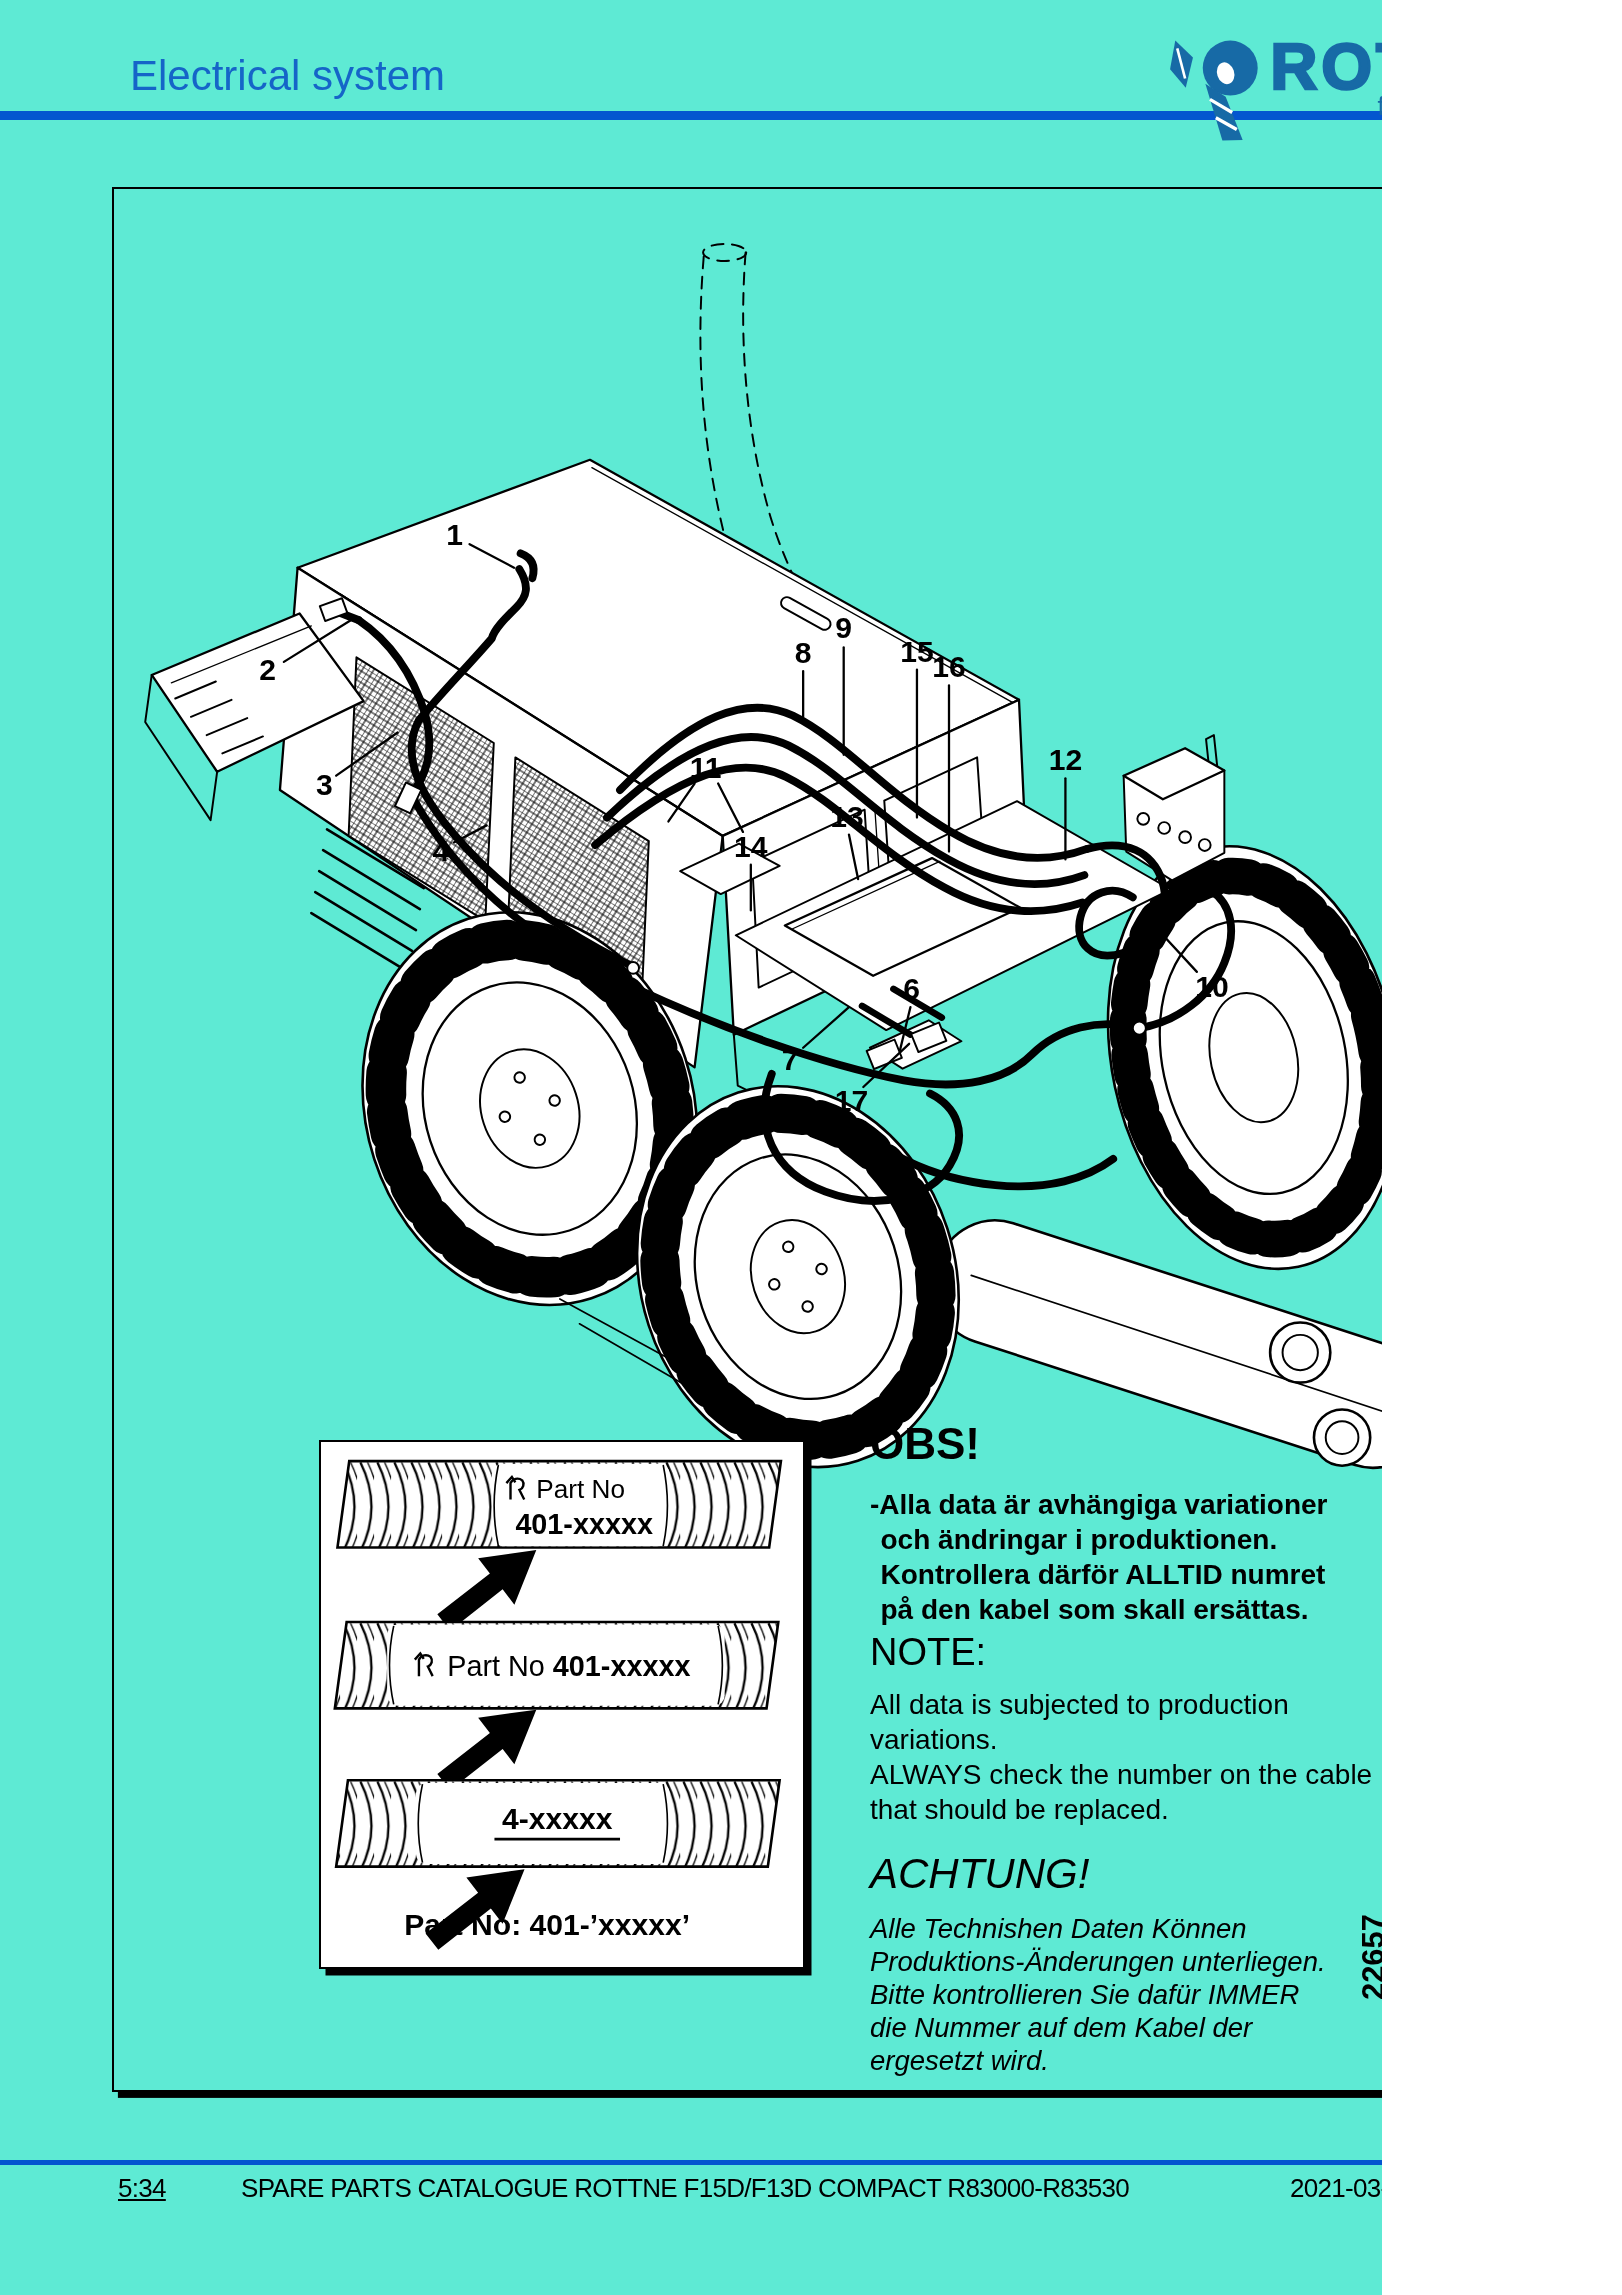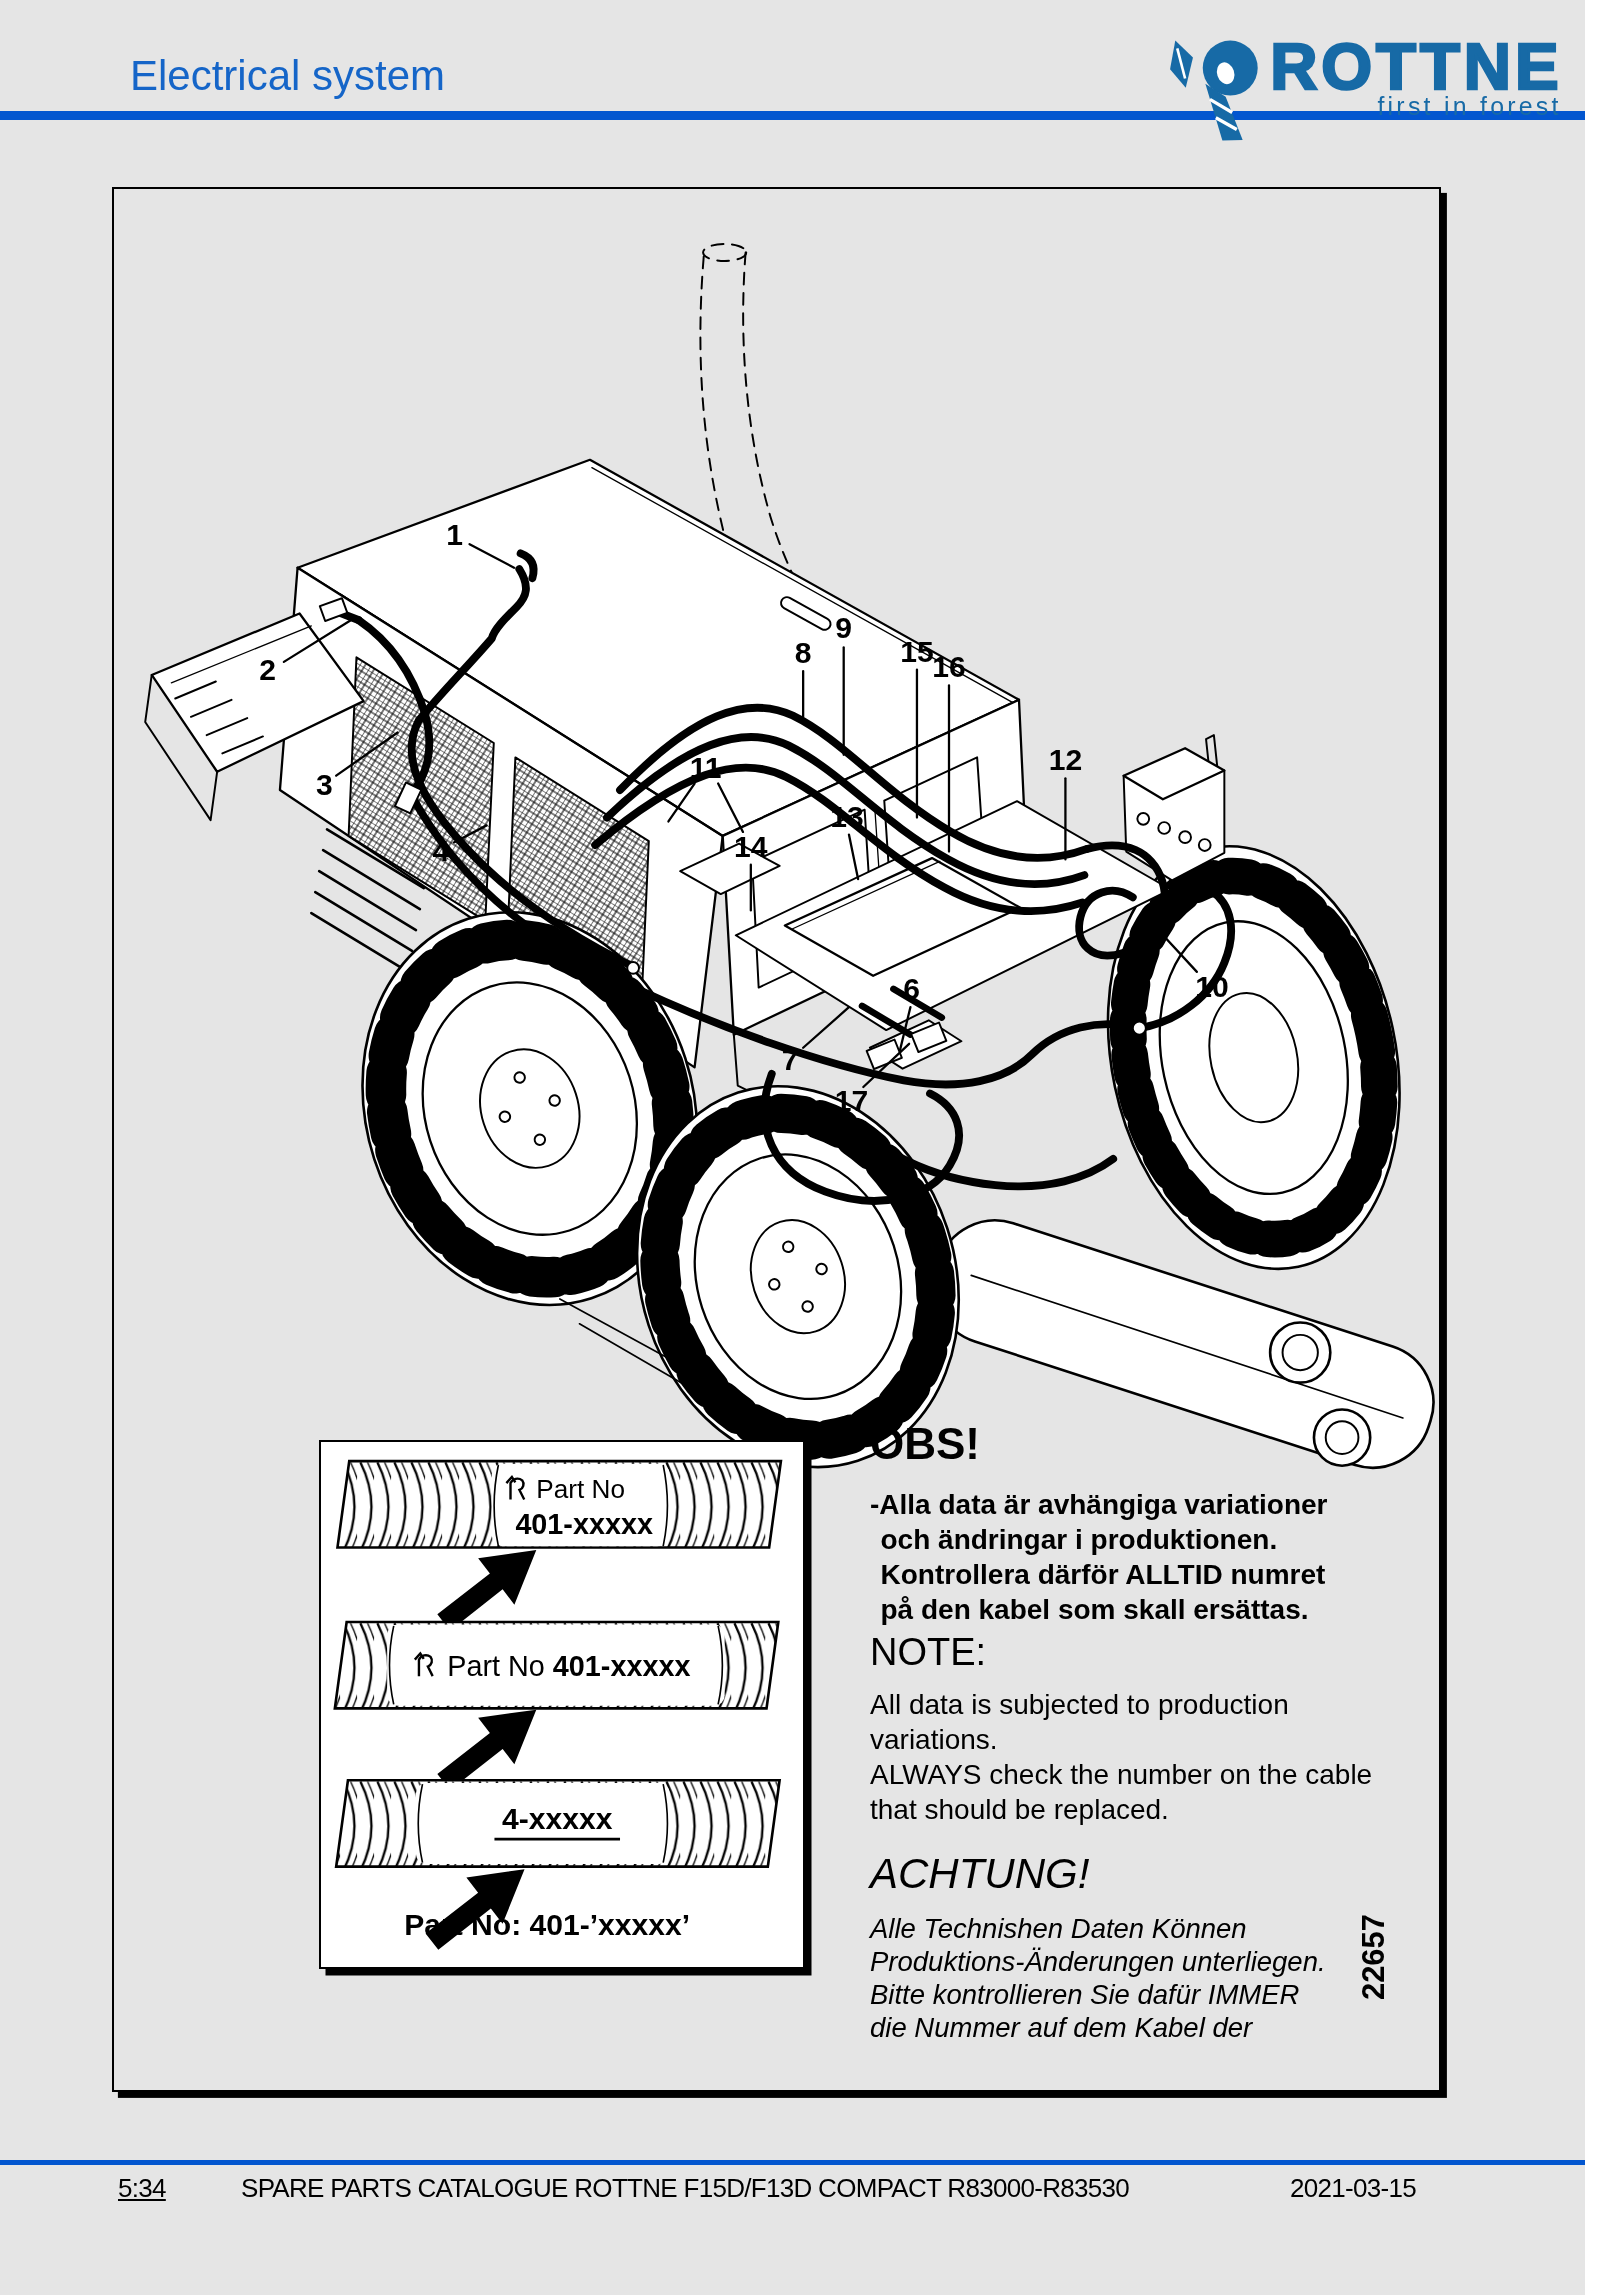--- a/index.html
+++ b/index.html
@@ -1,16 +1,16 @@
 <!DOCTYPE html>
 <html style="font-size:10.5px"><head>
 <meta charset="utf-8">
 <style>
   html,body{margin:0;padding:0;background:#fff;}
-  .page{position:relative;width:1585px;height:2295px;background:#e5e5e5;
+  .page{position:relative;width:1382px;height:2295px;background:#5eead4;
         font-family:"Liberation Sans",sans-serif;overflow:hidden;color:#000;}
   svg.layer{position:absolute;left:0;top:0;pointer-events:none;}
   
   .hdr-title{position:absolute;left:130px;top:55px;font-size:42px;line-height:1;color:#1565c8;}
   .hdr-bar{position:absolute;left:0;top:111px;width:1622px;height:9.2px;background:#0356cf;}
   
   .outer-box{position:absolute;left:112px;top:187px;width:1325px;height:1901px;
              border:2.6px solid #000;box-shadow:5.9px 5.9px 0 #000;z-index:5;pointer-events:none;}
   .inner-box{position:absolute;left:319px;top:1440px;width:482px;height:525px;background:#fff;
              border:2.6px solid #000;box-shadow:6.5px 6.5px 0 #000;z-index:3;}
@@ -303,20 +303,21 @@
     </div>
   </div>
 
   <div class="noteblk achtung">
     <h2>ACHTUNG!</h2>
     <div class="body">
       <p>Alle Technishen Daten Können</p>
       <p>Produktions-Änderungen unterliegen.</p>
       <p>Bitte kontrollieren Sie dafür IMMER</p>
       <p>die Nummer auf dem Kabel der</p>
+      <p>ergesetzt wird.</p>
     </div>
   </div>
 
   <div class="dwgnum">22657</div>
 
   <div class="footer-rule"></div>
   <div class="footer">
     <span class="f-page">5:34</span>
     <span class="f-title">SPARE PARTS CATALOGUE ROTTNE F15D/F13D COMPACT R83000-R83530</span>
     <span class="f-date">2021-03-15</span>

